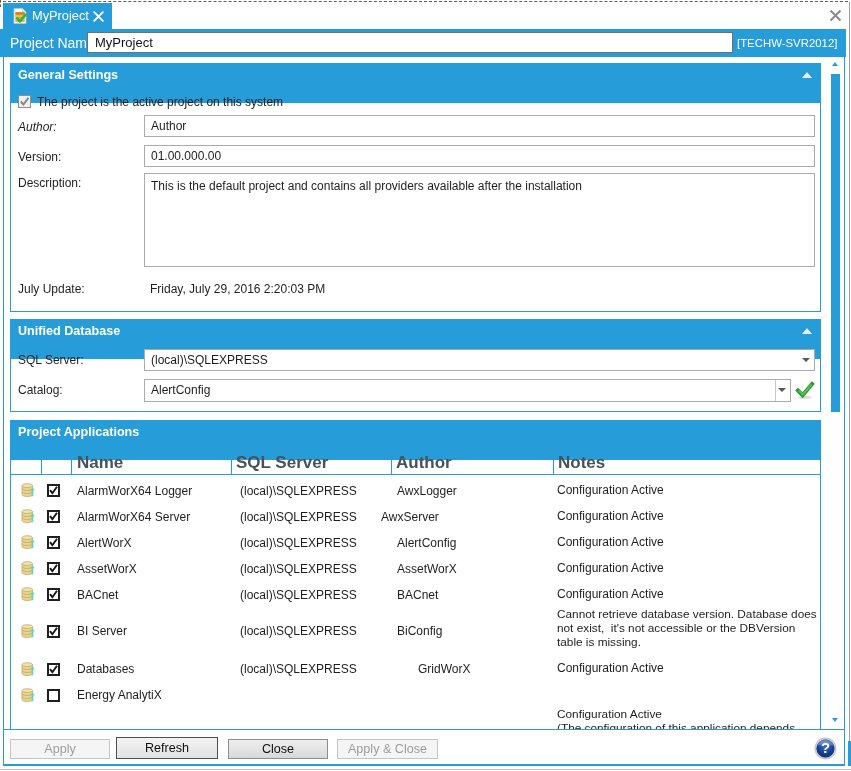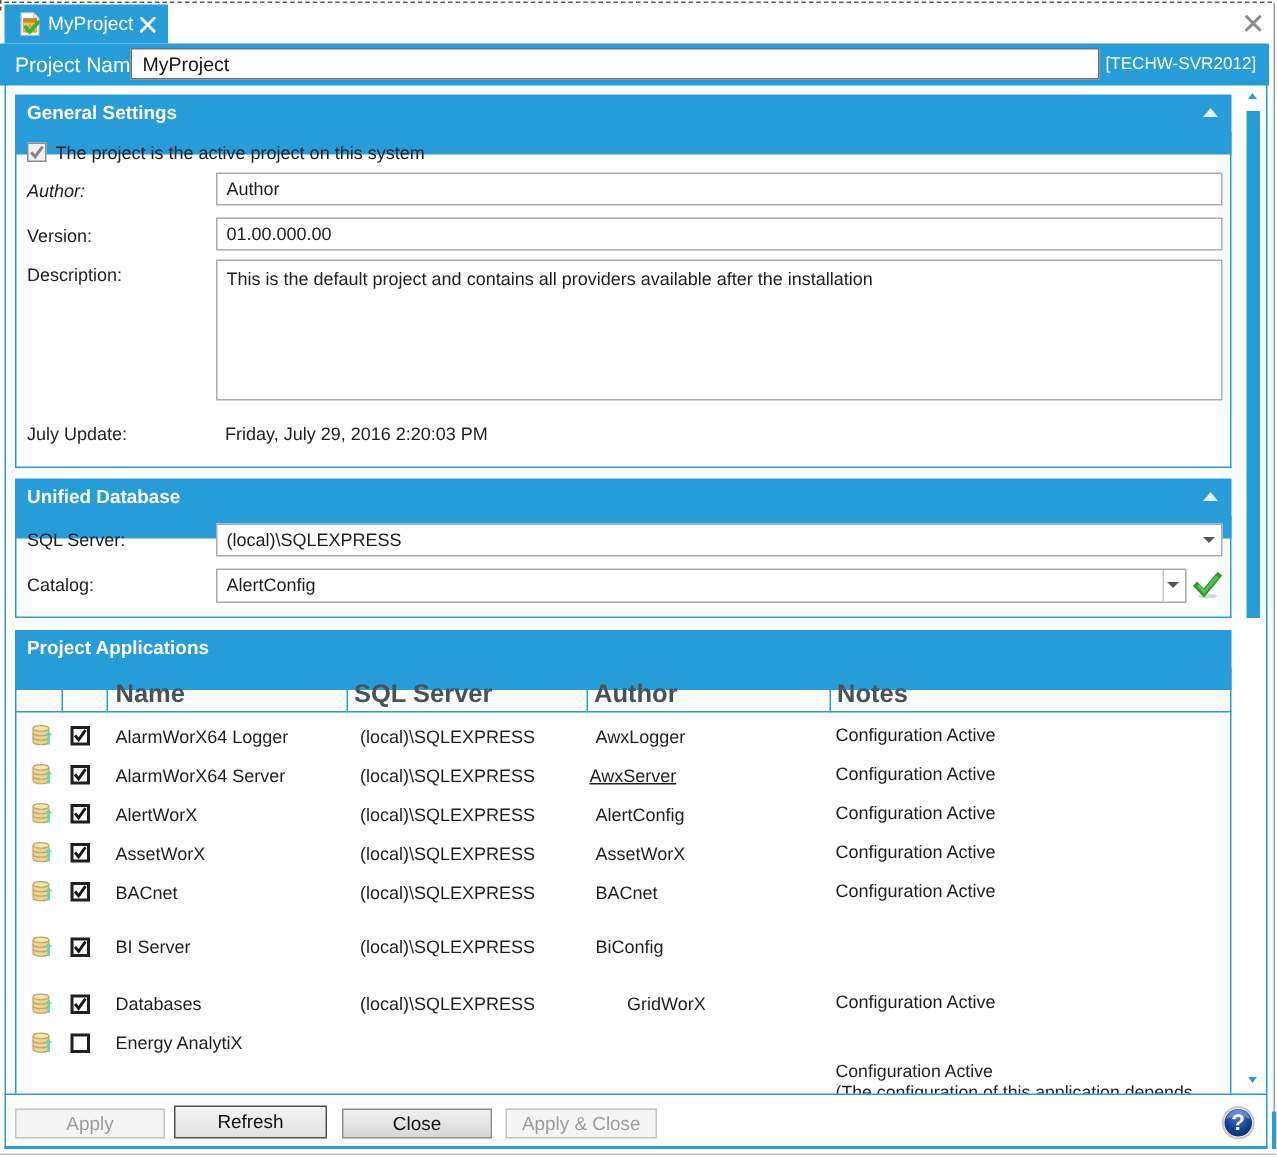--- a/index.html
+++ b/index.html
@@ -139,21 +139,21 @@
  <path d="M10.7 7.2 l3.2 0 -2.5 -2.6 -2.5 2.6 z" fill="#5fd9a8"></path>
  <rect x="10.55" y="7" width="1.7" height="6.3" fill="#5fd9a8"></rect>
 </svg>
     <div class="cb" style="left:47px;top:510px;">
       <svg width="9" height="9" viewBox="0 0 9 9" style="display:block">
         <path d="M1 4.2 l2.4 3 L8 0.8" fill="none" stroke="#151515" stroke-width="1.9"></path>
       </svg>
     </div>
     <span class="cell" style="left:77px;top:510px;">AlarmWorX64 Server</span>
     <span class="cell" style="left:240px;top:510px;">(local)\SQLEXPRESS</span>
-    <span class="cell" style="left:393px;top:510px;text-decoration:underline;">AwxServer</span>
+    <span class="cell" style="left:381px;top:510px;">AwxServer</span>
     <span class="cell" style="left:557px;top:510px;line-height:13.9px;white-space:normal;width:268px;">Configuration Active</span>
     <svg class="abs" style="left:21px;top:535px;" width="15" height="15" viewBox="0 0 15 15">
  <path d="M1 2.6 v9 a5.3 1.9 0 0 0 10.6 0 v-9" fill="#ead590" stroke="#bfa768" stroke-width="0.8"></path>
  <ellipse cx="6.3" cy="2.6" rx="5.3" ry="1.9" fill="#f1e4ae" stroke="#bfa768" stroke-width="0.8"></ellipse>
  <path d="M1 5.6 a5.3 1.9 0 0 0 10.6 0 M1 8.6 a5.3 1.9 0 0 0 10.6 0" fill="none" stroke="#bfa768" stroke-width="0.8"></path>
  <path d="M10.7 7.2 l3.2 0 -2.5 -2.6 -2.5 2.6 z" fill="#5fd9a8"></path>
  <rect x="10.55" y="7" width="1.7" height="6.3" fill="#5fd9a8"></rect>
 </svg>
     <div class="cb" style="left:47px;top:536px;">
       <svg width="9" height="9" viewBox="0 0 9 9" style="display:block">
@@ -204,20 +204,21 @@
  <rect x="10.55" y="7" width="1.7" height="6.3" fill="#5fd9a8"></rect>
 </svg>
     <div class="cb" style="left:47px;top:625px;">
       <svg width="9" height="9" viewBox="0 0 9 9" style="display:block">
         <path d="M1 4.2 l2.4 3 L8 0.8" fill="none" stroke="#151515" stroke-width="1.9"></path>
       </svg>
     </div>
     <span class="cell" style="left:77px;top:624px;">BI Server</span>
     <span class="cell" style="left:240px;top:624px;">(local)\SQLEXPRESS</span>
     <span class="cell" style="left:397px;top:624px;">BiConfig</span>
+    <span class="cell" style="left:557px;top:608px;line-height:13.9px;white-space:normal;width:268px;font-size:11.8px;">Cannot retrieve database version. Database does<br>not exist,&nbsp; it's not accessible or the DBVersion<br>table is missing.</span>
     <svg class="abs" style="left:21px;top:662px;" width="15" height="15" viewBox="0 0 15 15">
  <path d="M1 2.6 v9 a5.3 1.9 0 0 0 10.6 0 v-9" fill="#ead590" stroke="#bfa768" stroke-width="0.8"></path>
  <ellipse cx="6.3" cy="2.6" rx="5.3" ry="1.9" fill="#f1e4ae" stroke="#bfa768" stroke-width="0.8"></ellipse>
  <path d="M1 5.6 a5.3 1.9 0 0 0 10.6 0 M1 8.6 a5.3 1.9 0 0 0 10.6 0" fill="none" stroke="#bfa768" stroke-width="0.8"></path>
  <path d="M10.7 7.2 l3.2 0 -2.5 -2.6 -2.5 2.6 z" fill="#5fd9a8"></path>
  <rect x="10.55" y="7" width="1.7" height="6.3" fill="#5fd9a8"></rect>
 </svg>
     <div class="cb" style="left:47px;top:663px;">
       <svg width="9" height="9" viewBox="0 0 9 9" style="display:block">
         <path d="M1 4.2 l2.4 3 L8 0.8" fill="none" stroke="#151515" stroke-width="1.9"></path>

